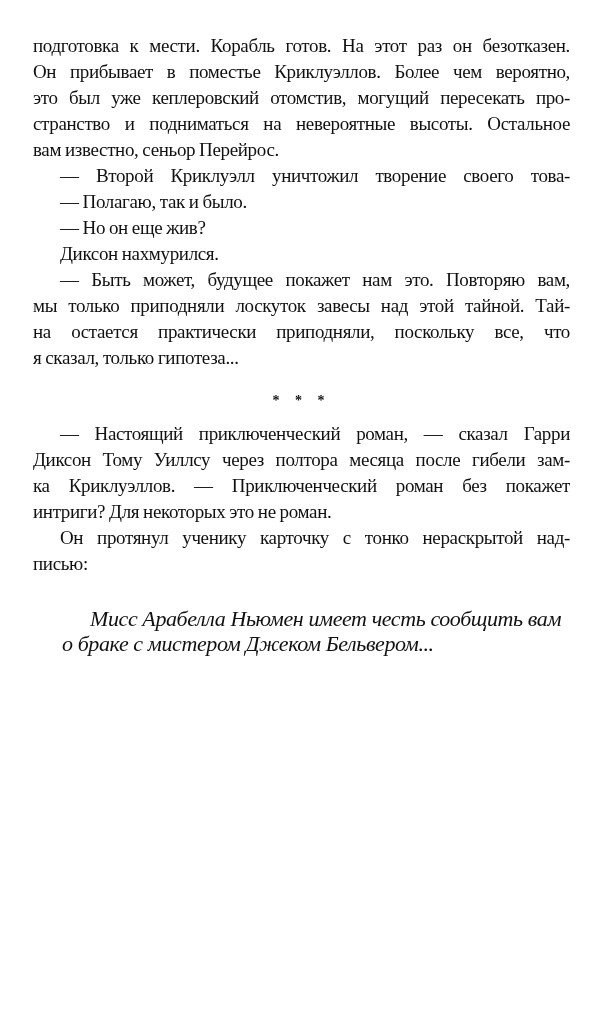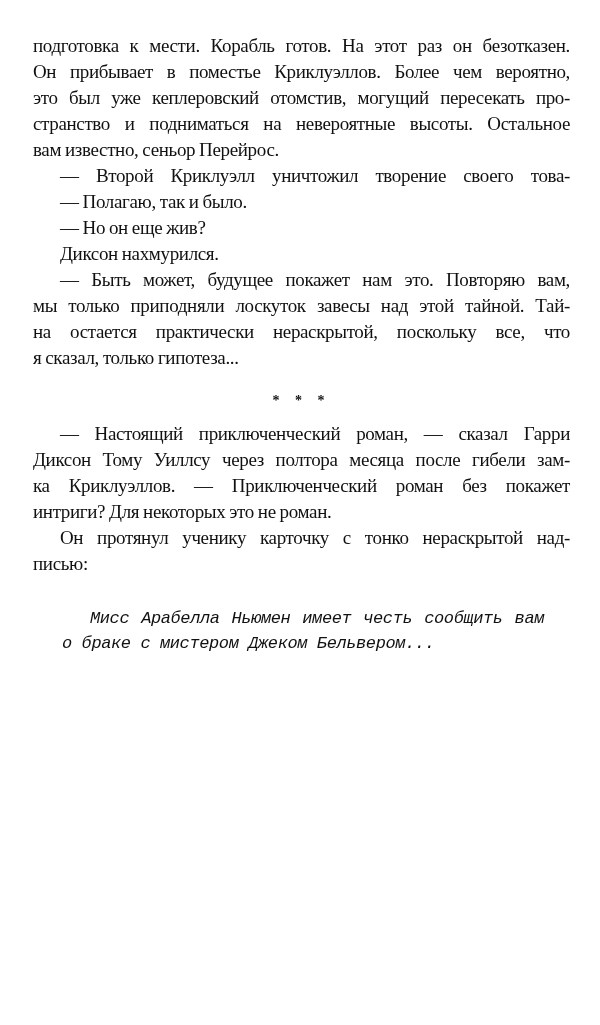--- a/index.html
+++ b/index.html
@@ -48,23 +48,23 @@
       height: 22px;
       line-height: 22px;
       font-weight: bold;
     }
     .card {
       margin-top: 29px;
       padding-left: 29px;
       width: 482px;
     }
     .card .para {
-      font-family: Liberation Mono, monospace;
+      font-family: Liberation Serif, serif;
       font-style: italic;
-      font-size: 17px;
+      font-size: 22px;
       line-height: 25px;
       letter-spacing: -0.4px;
       word-spacing: 0px;
     }
   </style>
 </head>
 <body>
 
 <div class="page">
 
@@ -84,21 +84,21 @@
     </p>
     <p class="para">
       <span class="line last" style="padding-left:27px">— Но он еще жив?</span>
     </p>
     <p class="para">
       <span class="line last" style="padding-left:27px">Диксон нахмурился.</span>
     </p>
     <p class="para">
       <span class="line" style="padding-left:27px">— Быть может, будущее покажет нам это. Повторяю вам,</span>
       <span class="line">мы только приподняли лоскуток завесы над этой тайной. Тай-</span>
-      <span class="line">на остается практически нераскрытой, поскольку все, что</span>
+      <span class="line">на остается практически приподняли, поскольку все, что</span>
       <span class="line last">я сказал, только гипотеза...</span>
     </p>
   </div>
 
   <div class="sep">* * *</div>
 
   <div>
     <p class="para">
       <span class="line" style="padding-left:27px">— Настоящий приключенческий роман, — сказал Гарри</span>
       <span class="line">Диксон Тому Уиллсу через полтора месяца после гибели зам-</span>

